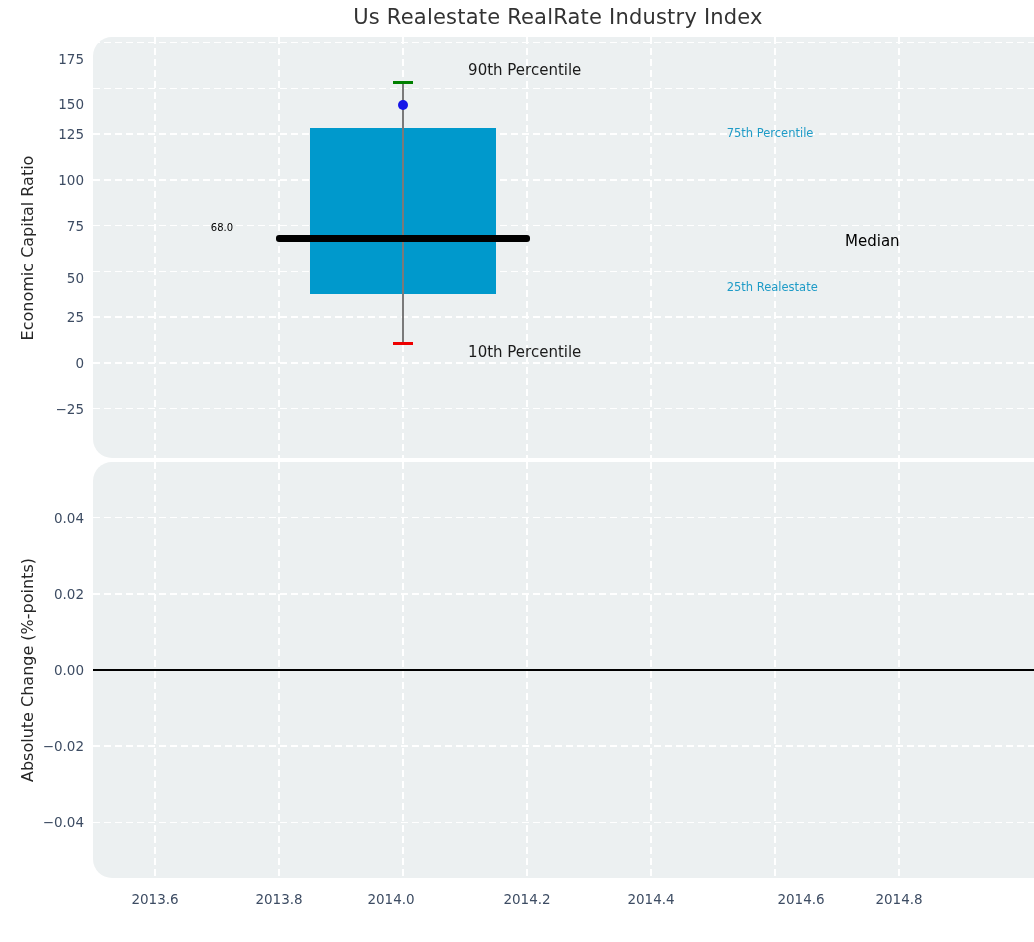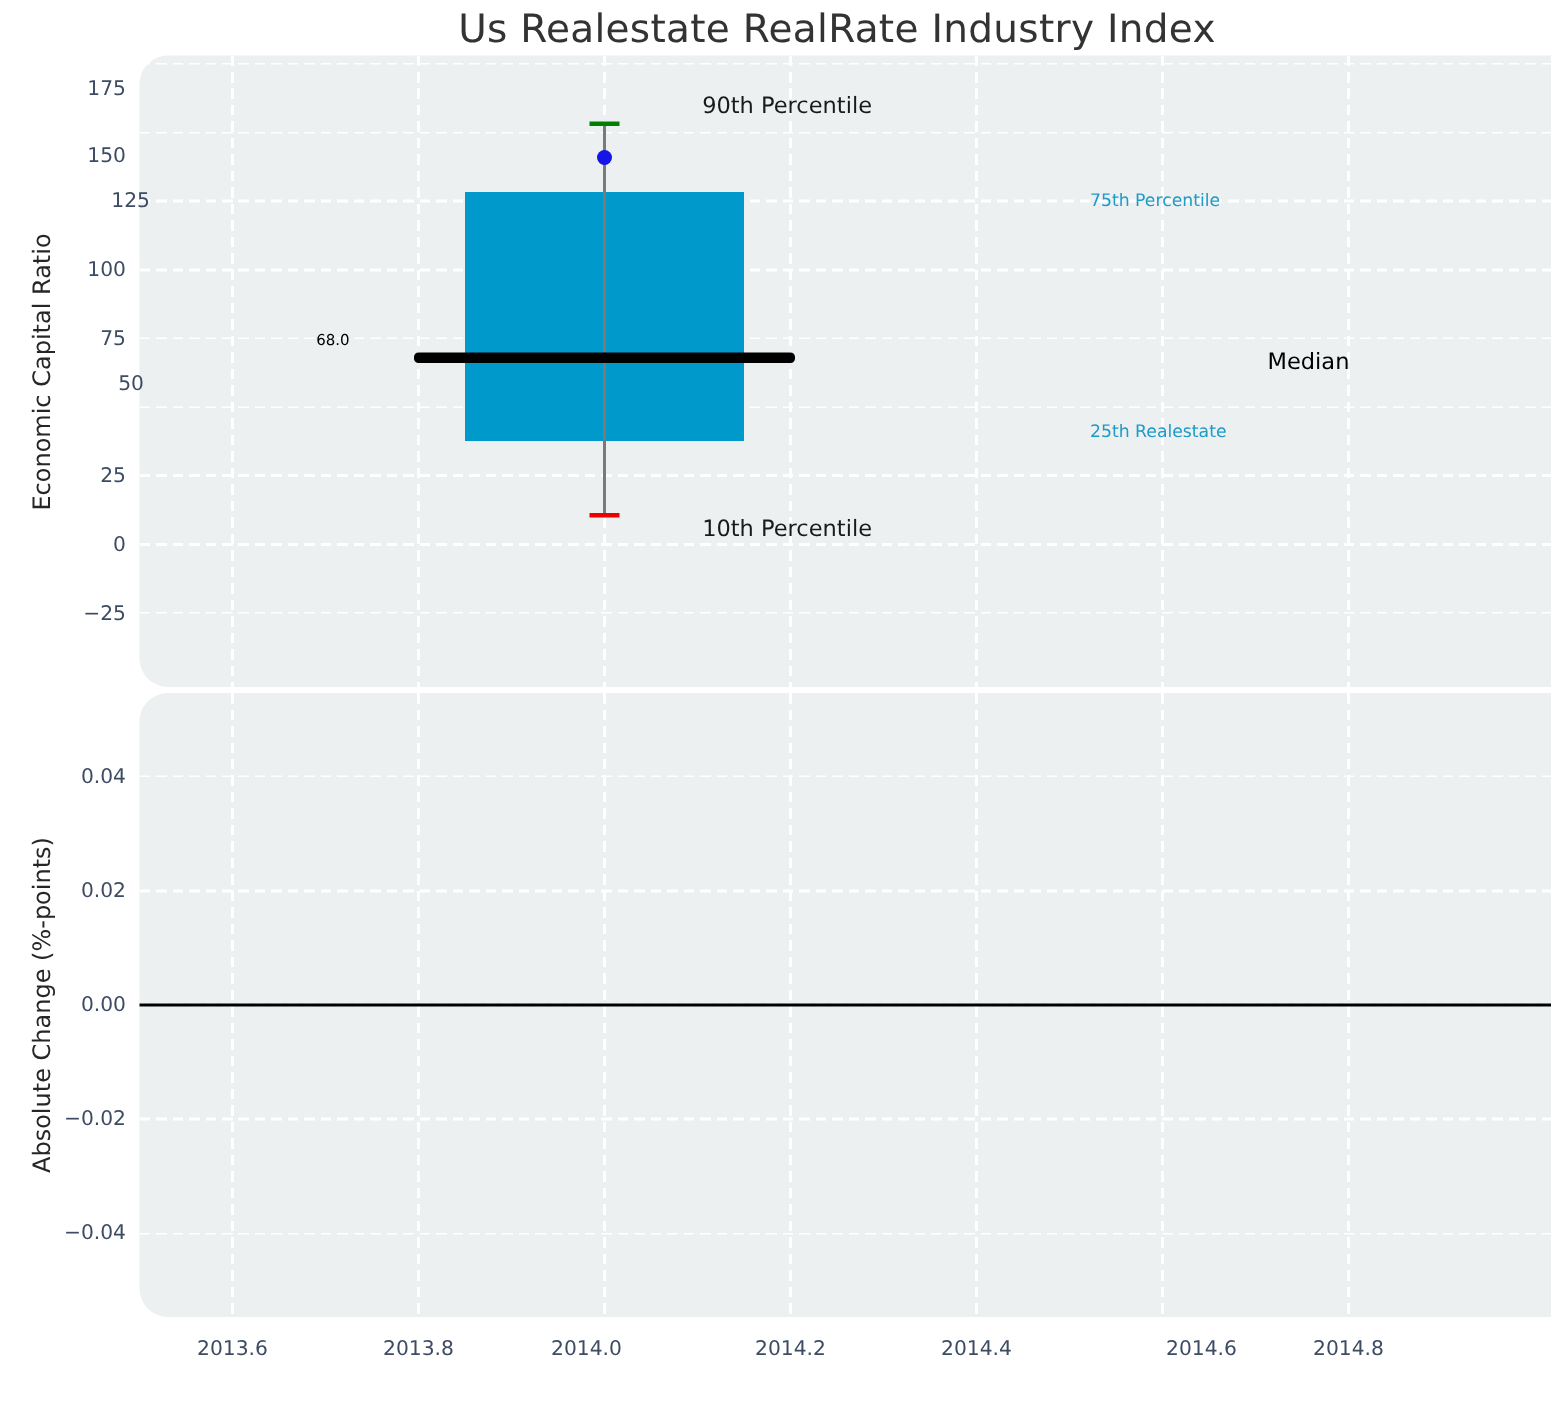--- a/index.html
+++ b/index.html
@@ -2,21 +2,21 @@
 <html><head>
 <meta charset="utf-8">
 <style>
   html,body { margin:0; padding:0; background:#ffffff; }
   .fig {
     position:relative; width:1034px; height:942px; background:#ffffff;
     font-family:"DejaVu Sans", sans-serif; overflow:hidden;
   }
   .title {
     position:absolute; left:93px; top:5px; width:930px; text-align:center;
-    font-size:26px; color:#333333; letter-spacing:0.2px;
+    font-size:21px; color:#333333; letter-spacing:0.2px;
   }
   .plot { position:absolute; left:93px; width:997px; background:#ecf0f1;border-radius:19px; }
   .plot-top    { top:37px;  height:421px; }
   .plot-bottom { top:462px; height:416px; }
   .gridline-h { position:absolute; left:0; width:100%; height:1.5px;
     background:repeating-linear-gradient(to right,#ffffff 0 7px,rgba(255,255,255,0) 7px 11px); }
   .gridline-v { position:absolute; top:0; height:100%; width:1.5px;
     background:repeating-linear-gradient(to bottom,#ffffff 0 7px,rgba(255,255,255,0) 7px 11px); }
   .ytick { position:absolute; left:0; width:84px; text-align:right;
     font-size:13.5px; line-height:18px; color:#3d4c63; }
@@ -89,24 +89,24 @@
       <div class="abs" style="left: 0px; top: 207.25px; width: 100%; height: 1.5px; background: rgb(0, 0, 0);"></div>
     </div>
 
   <div class="axis-label ylabel ylabel-top">Economic Capital Ratio</div>
   <div class="axis-label ylabel ylabel-bottom">Absolute Change (%-points)</div>
 
 
   <div id="ticks">
       <div class="ytick" style="top: 50px;">175</div>
       <div class="ytick" style="top: 79.2522px; margin-top: 16px;">150</div>
-      <div class="ytick" style="top: 125.013px; margin-left: 16px;">125</div>
+      <div class="ytick" style="top: 125.013px;">125</div>
       <div class="ytick" style="top: 170.774px;">100</div>
       <div class="ytick" style="top: 216.535px;">75</div>
-      <div class="ytick" style="top: 247px; padding-left: 12px;">50</div>
+      <div class="ytick" style="top: 269px;">50</div>
       <div class="ytick" style="top: 308.057px;">25</div>
       <div class="ytick" style="top: 353.817px;">0</div>
       <div class="ytick" style="top: 399.578px;">−25</div>
       <div class="ytick" style="top: 508.619px;">0.04</div>
       <div class="ytick" style="top: 584.81px;">0.02</div>
       <div class="ytick" style="top: 661px;">0.00</div>
       <div class="ytick" style="top: 737.19px;">−0.02</div>
       <div class="ytick" style="top: 813.381px;">−0.04</div>
       <div class="xtick" style="left: 155px;">2013.6</div>
       <div class="xtick" style="left: 279px;">2013.8</div>

